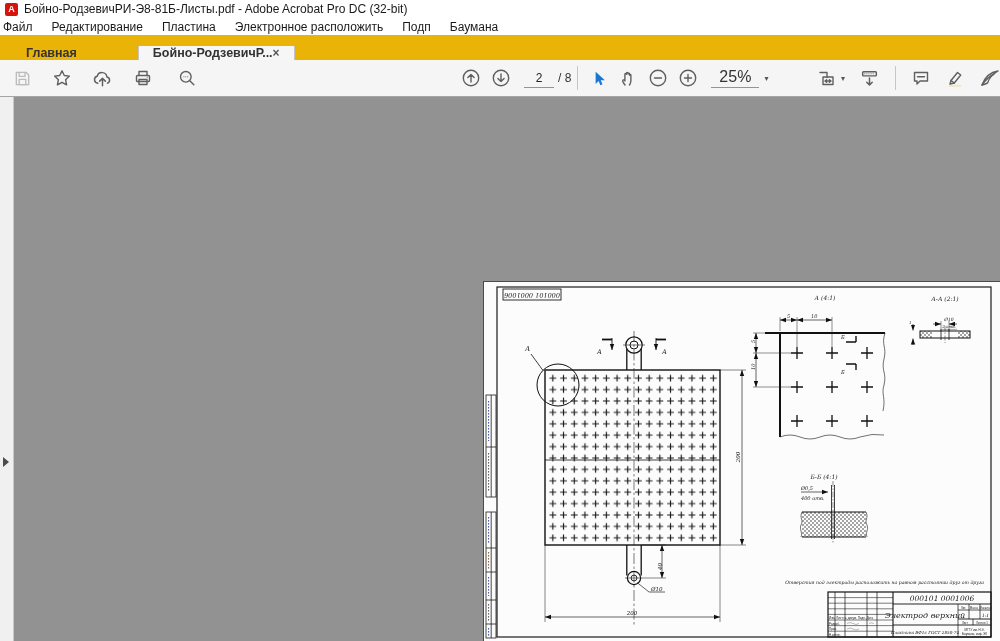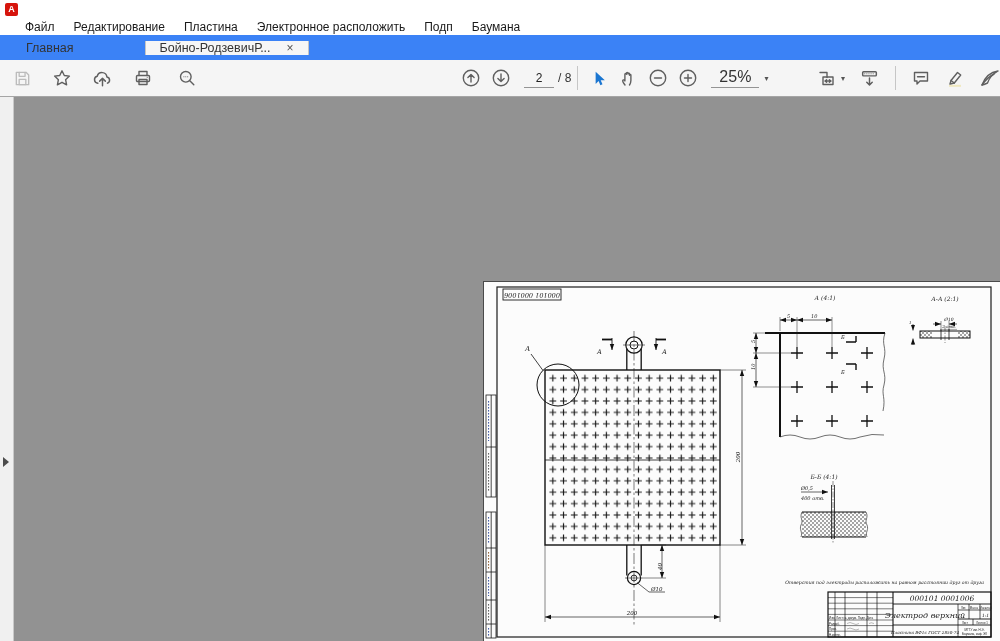--- a/index.html
+++ b/index.html
@@ -3,26 +3,26 @@
 <meta charset="utf-8">
 <style>
   html,body{margin:0;padding:0;background:#fff;}
   .app{position:relative;width:1000px;height:641px;overflow:hidden;background:#fff;
        font-family:"Liberation Sans",sans-serif;-webkit-font-smoothing:antialiased;}
   
   .titlebar{height:18px;display:flex;align-items:center;gap:6px;padding-left:5px;font-size:12px;color:#1a1a1a;background:#fff;}
   .appicon{width:13px;height:13px;border-radius:2px;background:#d6140c;color:#fff;font-size:9px;font-weight:bold;
            display:flex;align-items:center;justify-content:center;flex:0 0 auto;}
   
-  .menubar{height:17px;display:flex;align-items:center;gap:19px;padding-left:25px;font-size:12px;color:#1a1a1a;background:#fff;}
+  .menubar{height:17px;display:flex;align-items:center;gap:19px;padding-left:3px;font-size:12px;color:#1a1a1a;background:#fff;}
   .menu-item{cursor:default;}
   
-  .tabbar{height:25px;background:#3b82f6;display:flex;align-items:center;font-size:12.5px;color:#333;}
+  .tabbar{height:25px;background:#eab308;display:flex;align-items:flex-end;font-size:12.5px;color:#333;font-weight:bold;}
   .tab{display:flex;align-items:center;padding:0 26px;cursor:default;}
-  .tab.doc{background:#f6f6f6;border-left:1px solid #c4c4c4;border-right:1px solid #c4c4c4;margin-left:45px;gap:16px;padding:0 14px;}
+  .tab.doc{background:#f6f6f6;border-left:1px solid #c4c4c4;border-right:1px solid #c4c4c4;margin-left:35px;gap:0;padding:0 14px;}
   .tabbar .rest{flex:1;background:#ededed;}
   .close{color:#555;font-size:12px;line-height:1;}
   
   .toolbar{position:relative;height:36px;background:#f5f5f5;border-bottom:1px solid #a5a5a5;}
   .tgroup{position:absolute;top:0;height:36px;display:flex;align-items:center;}
   .tbtn{height:28px;display:flex;align-items:center;justify-content:center;padding:0 5px;cursor:default;}
   .tbtn svg{stroke:#5f5f5f;stroke-width:1.4;fill:none;stroke-linecap:round;stroke-linejoin:round;}
   .tbtn.disabled svg{stroke:#bcbcbc;}
   .vsep{width:1px;height:24px;background:#c6c6c6;margin:0 6px;}
   .pageinput{width:26px;height:17px;font-size:12px;text-align:center;border:none;border-bottom:1px solid #949494;background:transparent;color:#222;font-family:"Liberation Sans",sans-serif;}
@@ -39,20 +39,21 @@
   .page svg text{fill:#1a1a1a;}
   .gostt{font-family:"DejaVu Serif","Liberation Serif",serif;font-style:italic;}
 </style>
 </head>
 <body>
 
 <div class="app">
 
   <div class="titlebar">
     <span class="appicon">A</span>
+    <span>Бойно-РодзевичРИ-Э8-81Б-Листы.pdf - Adobe Acrobat Pro DC (32-bit)</span>
   </div>
 
   <div class="menubar">
     <span class="menu-item">Файл</span>
     <span class="menu-item">Редактирование</span>
     <span class="menu-item">Пластина</span>
     <span class="menu-item">Электронное расположить</span>
     <span class="menu-item">Подп</span>
     <span class="menu-item">Баумана</span>
   </div>

